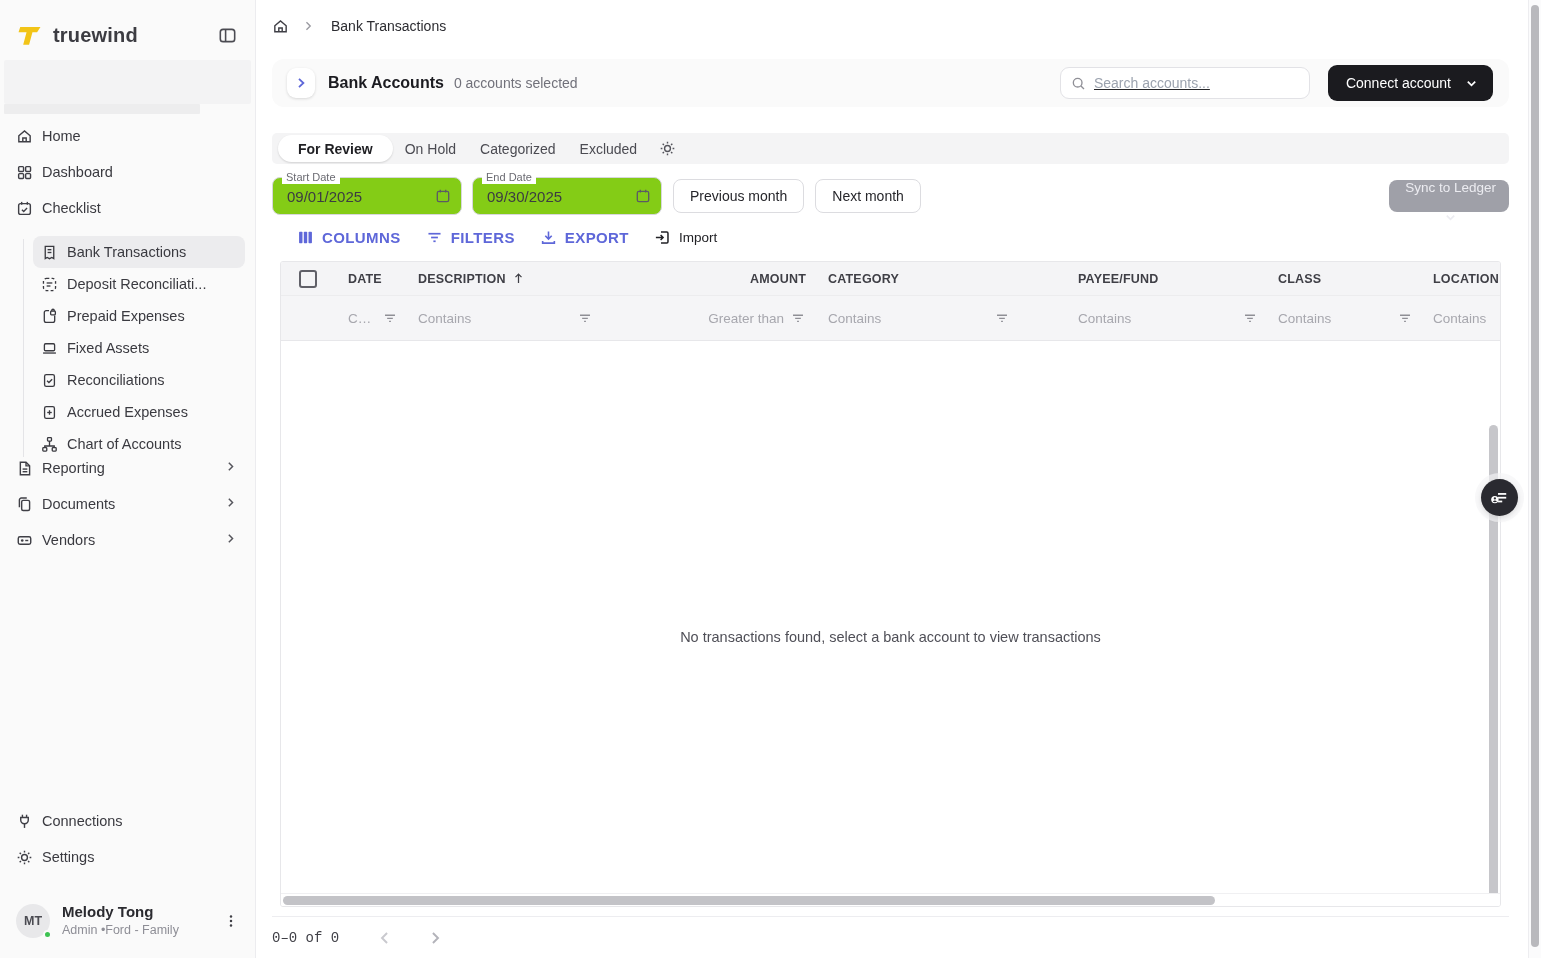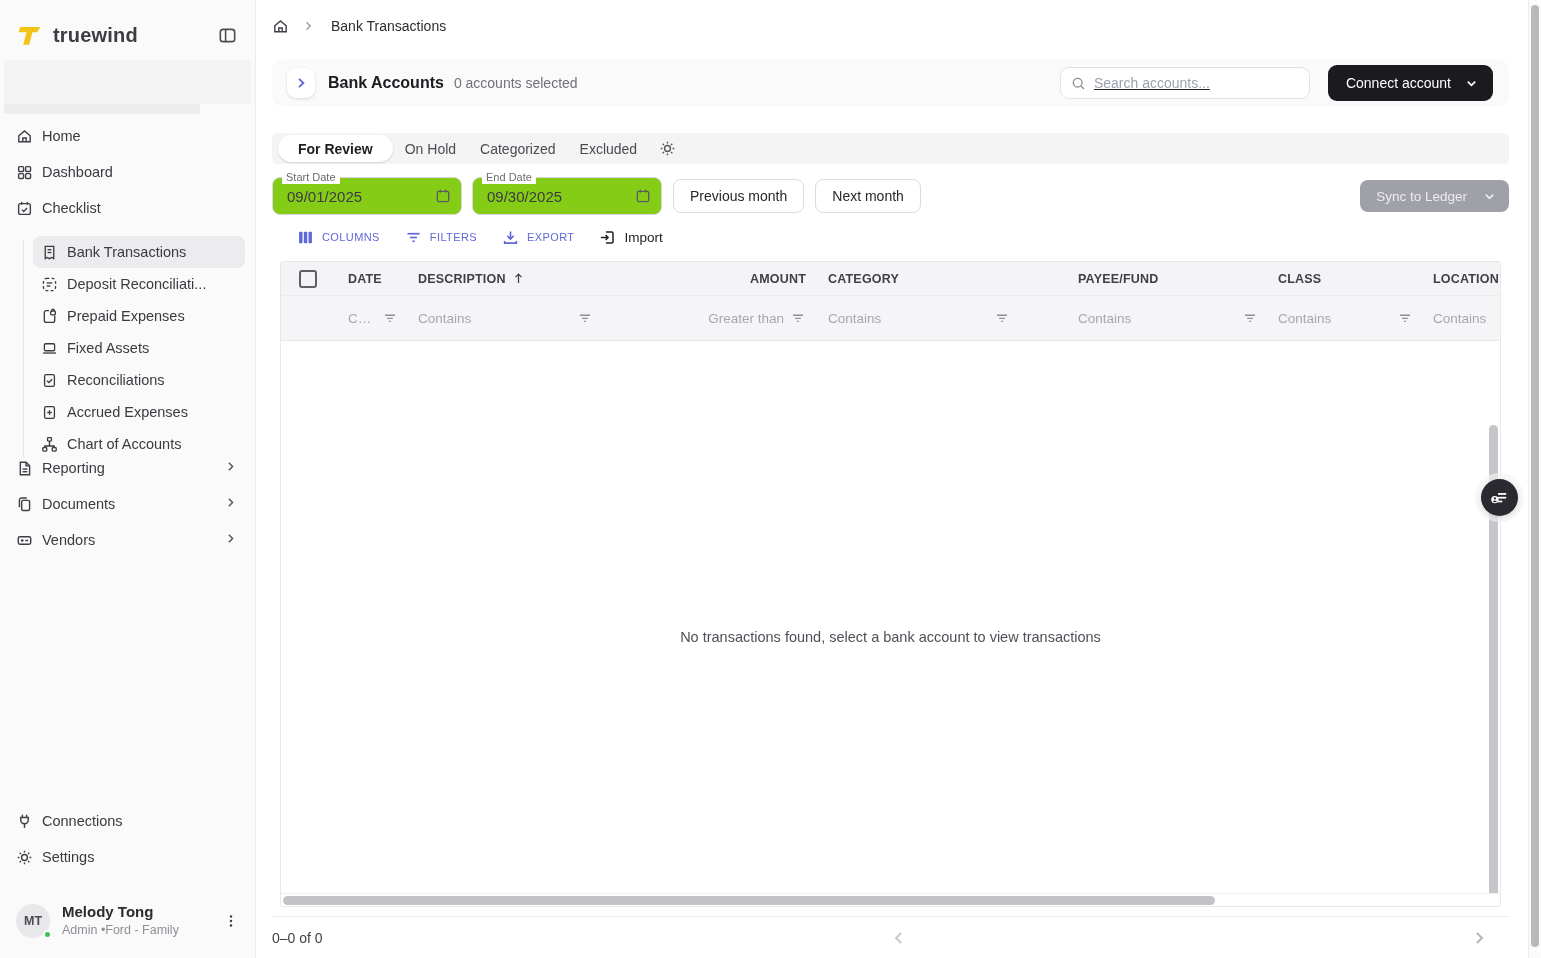--- a/index.html
+++ b/index.html
@@ -96,27 +96,27 @@
   .datefield .flabel { position:absolute; top:-7px; left:9px; background:#fff; padding:0 4px;
                        font-size:11px; color:#6b6b72; line-height:13px; }
   .datefield input { border:none; outline:none; width:100%; font-size:15px; color:#3c3c42;
                      background:transparent; font-family:"Liberation Sans",sans-serif; }
   .datefield .cal { color:#5b5b63; cursor:pointer; }
   .month-btn { margin-left:11px; height:34px; padding:0 16px; background:#fff;
                border:1px solid #dcdce0; border-radius:8px; font-size:14px; font-weight:500;
                color:#26262b; display:flex; align-items:center; cursor:pointer; white-space:nowrap; }
   .sync-btn { margin-left:auto; height:32px; padding:0 13px 0 16px; background:#9fa0a8;
               border-radius:8px; display:flex; align-items:center; gap:16px;
-              color:#ececf1; font-size:13.5px; cursor:default; }
+              color:#ececf1; font-size:13.5px; cursor:default;flex-direction:column; }
 
   
   .toolbar { position:absolute; left:272px; top:224px; width:1237px; height:26px;
              display:flex; align-items:center; padding-left:25px; gap:25px; }
   .tool-btn { display:flex; align-items:center; gap:8px; color:#5E67D9;
-              font-size:11px; font-weight:400; letter-spacing:.4px; cursor:pointer; }
+              font-size:15px; font-weight:700; letter-spacing:.4px; cursor:pointer; }
   .tool-btn.plain { color:#222226; font-weight:400; font-size:13.5px; letter-spacing:0; }
 
   
   .grid-box { position:absolute; left:280px; top:261px; width:1221px; height:646px;
               border:1px solid #e7e7ea; border-radius:3px; background:#fff;
               display:flex; flex-direction:column; overflow:hidden; }
   .g-head { height:34px; background:#f4f4f6; display:flex; align-items:center; flex:none;
             border-bottom:1px solid rgba(0,0,0,.03); }
   .g-filter { height:45px; background:#f5f5f7; display:flex; align-items:center; flex:none;
               border-bottom:1px solid #e7e7ea; }
@@ -143,21 +143,21 @@
   .empty-msg { font-size:14.5px; color:#4f4f57; }
   .g-vthumb { position:absolute; right:2px; top:84px; width:9px; height:508px;
               background:#c6c6ca; border-radius:5px; cursor:pointer; }
   .g-hscroll { height:13px; flex:none; position:relative; border-top:1px solid #f0f0f2; background:#fff; }
   .g-hthumb { position:absolute; left:2px; top:2px; width:932px; height:9px;
               background:#c3c3c7; border-radius:5px; cursor:pointer; }
 
   
   .pagination { position:absolute; left:272px; top:916px; width:1237px; height:42px;
                 border-top:1px solid #ededf0; background:#fff;
-                display:flex; align-items:center; justify-content:space-between; padding-right:16px; }
+                display:flex; align-items:center; justify-content:flex-start; padding-right:16px;font-family:Liberation Mono, monospace; }
   .page-range { font-size:14px; color:#3f3f46; margin-right:32px; }
   .page-btn { color:#c9c9ce; padding:6px; cursor:default; }
   .page-btn.next { color:#b3b3ba; margin-left:22px; }
 
   
   .fab { position:absolute; left:1481px; top:479px; width:37px; height:37px; border-radius:50%;
          background:#2a2a30; display:flex; align-items:center; justify-content:center;
          box-shadow:0 0 0 6px rgba(245,245,246,.65), 0 2px 5px rgba(0,0,0,.35); cursor:pointer; }
 
   

